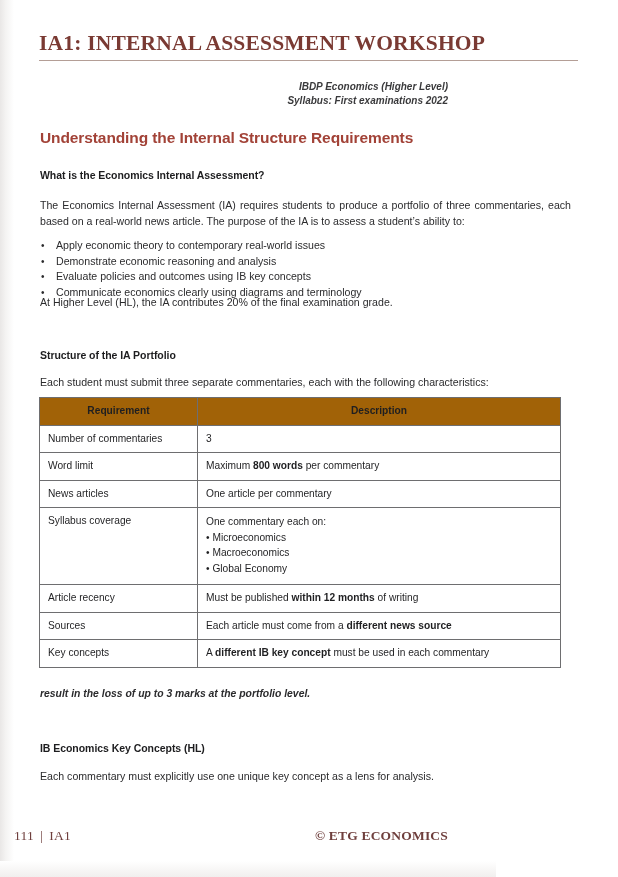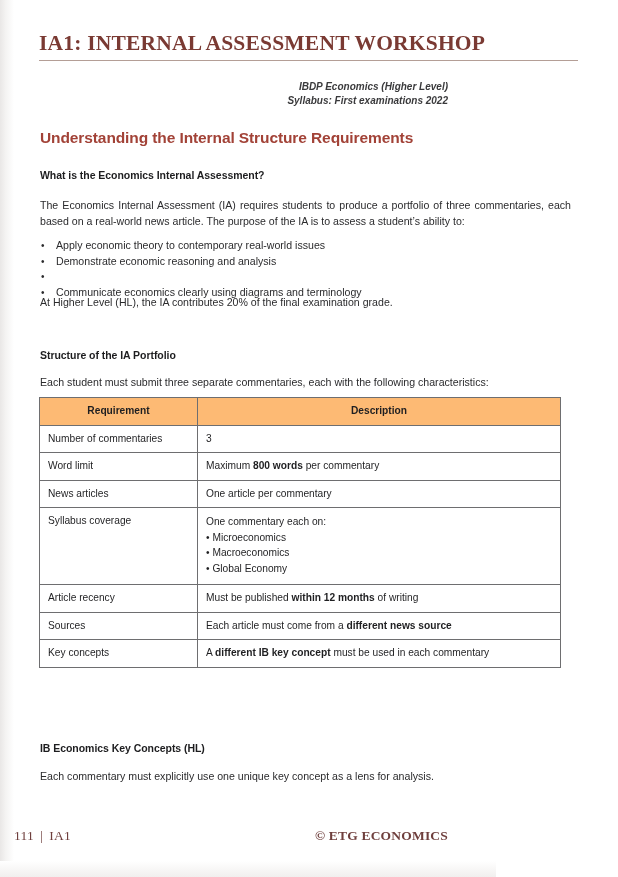--- a/index.html
+++ b/index.html
@@ -152,21 +152,21 @@
     padding: 6px 8px;
     vertical-align: top;
     line-height: 14.5px;
     font-weight: normal;
   }
   .req-table th {
     text-align: center;
     font-weight: bold;
     padding-top: 6px;
     padding-bottom: 6px;
-    background: #fdba74;
+    background: #a16207;
   }
   .col-req { width: 141px; }
   .cell-lines div { line-height: 15.5px; }
   .cell-tall { height: 64px; }
 
   
   .note-block {
     position: absolute;
     left: 40px;
     top: 686px;
@@ -229,20 +229,21 @@
     <div class="bullet-row">
       <span class="dot">•</span>
       <span>Apply economic theory to contemporary real-world issues</span>
     </div>
     <div class="bullet-row">
       <span class="dot">•</span>
       <span>Demonstrate economic reasoning and analysis</span>
     </div>
     <div class="bullet-row">
       <span class="dot">•</span>
+      <span>Evaluate policies and outcomes using IB key concepts</span>
     </div>
     <div class="bullet-row">
       <span class="dot">•</span>
       <span>Communicate economics clearly using diagrams and terminology</span>
     </div>
   </div>
 
   <div class="body-line" style="top:295px;">At Higher Level (HL), the IA contributes 20% of the final examination grade.</div>
 
   <div class="sub-heading" style="top:349px;">Structure of the IA Portfolio</div>
@@ -287,20 +288,21 @@
         <td><span>Each article must come from a </span><span style="font-weight: bold;">different news source</span></td>
       </tr>
       <tr>
         <td>Key concepts</td>
         <td><span>A </span><span style="font-weight: bold;">different IB key concept</span><span> must be used in each commentary</span></td>
       </tr>
     </tbody>
   </table>
 
   <div class="note-block">
+    <div>result in the loss of up to 3 marks at the portfolio level.</div>
   </div>
 
   <div class="sub-heading" style="top:742px;">IB Economics Key Concepts (HL)</div>
 
   <div class="body-line" style="top:769px;">Each commentary must explicitly use one unique key concept as a lens for analysis.</div>
 
   <div class="footer-left">
     <span>111</span><span class="sep">|</span><span>IA1</span>
   </div>
   <div class="footer-right">© ETG ECONOMICS</div>

